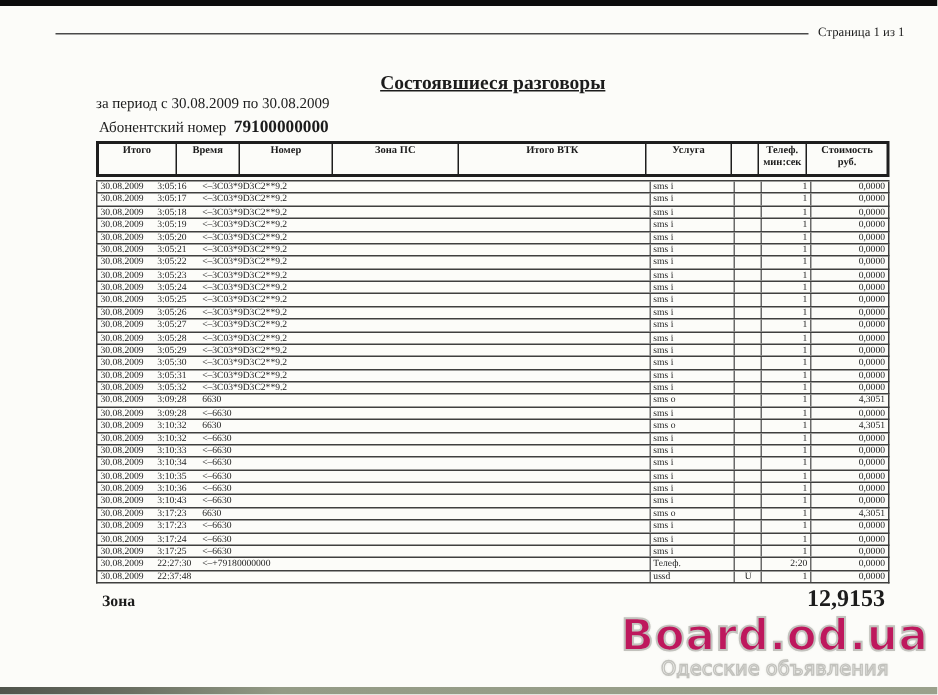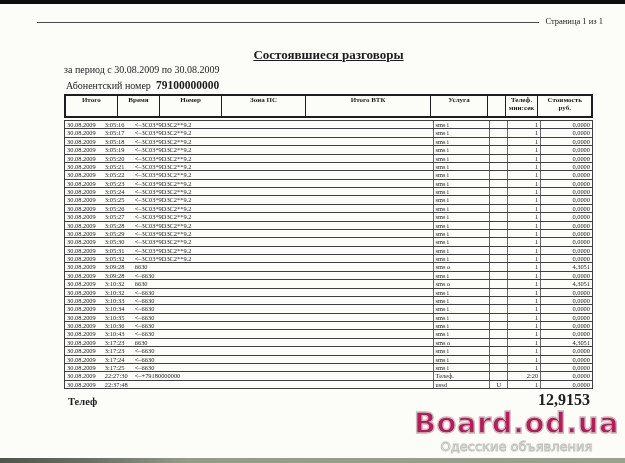--- a/index.html
+++ b/index.html
@@ -380,21 +380,21 @@
     <div class="cell c-time">22:37:48</div>
     <div class="cell c-num"></div>
     <div class="cell c-srv">ussd</div>
     <div class="cell c-flag">U</div>
     <div class="cell c-dur">1</div>
     <div class="cell c-cost">0,0000</div>
   </div>
   </div>
 
 <div class="total-row">
-  <span class="total-label">Телеф</span>
+  <span class="total-label">Зона</span>
   <span class="total-value">12,9153</span>
 </div>
 
 <div class="watermark">
   <div class="wm-brand">Board.od.ua</div>
   <div class="wm-tagline">Одесские объявления</div>
 </div>
 
 <div class="bottom-bar"></div>
 

